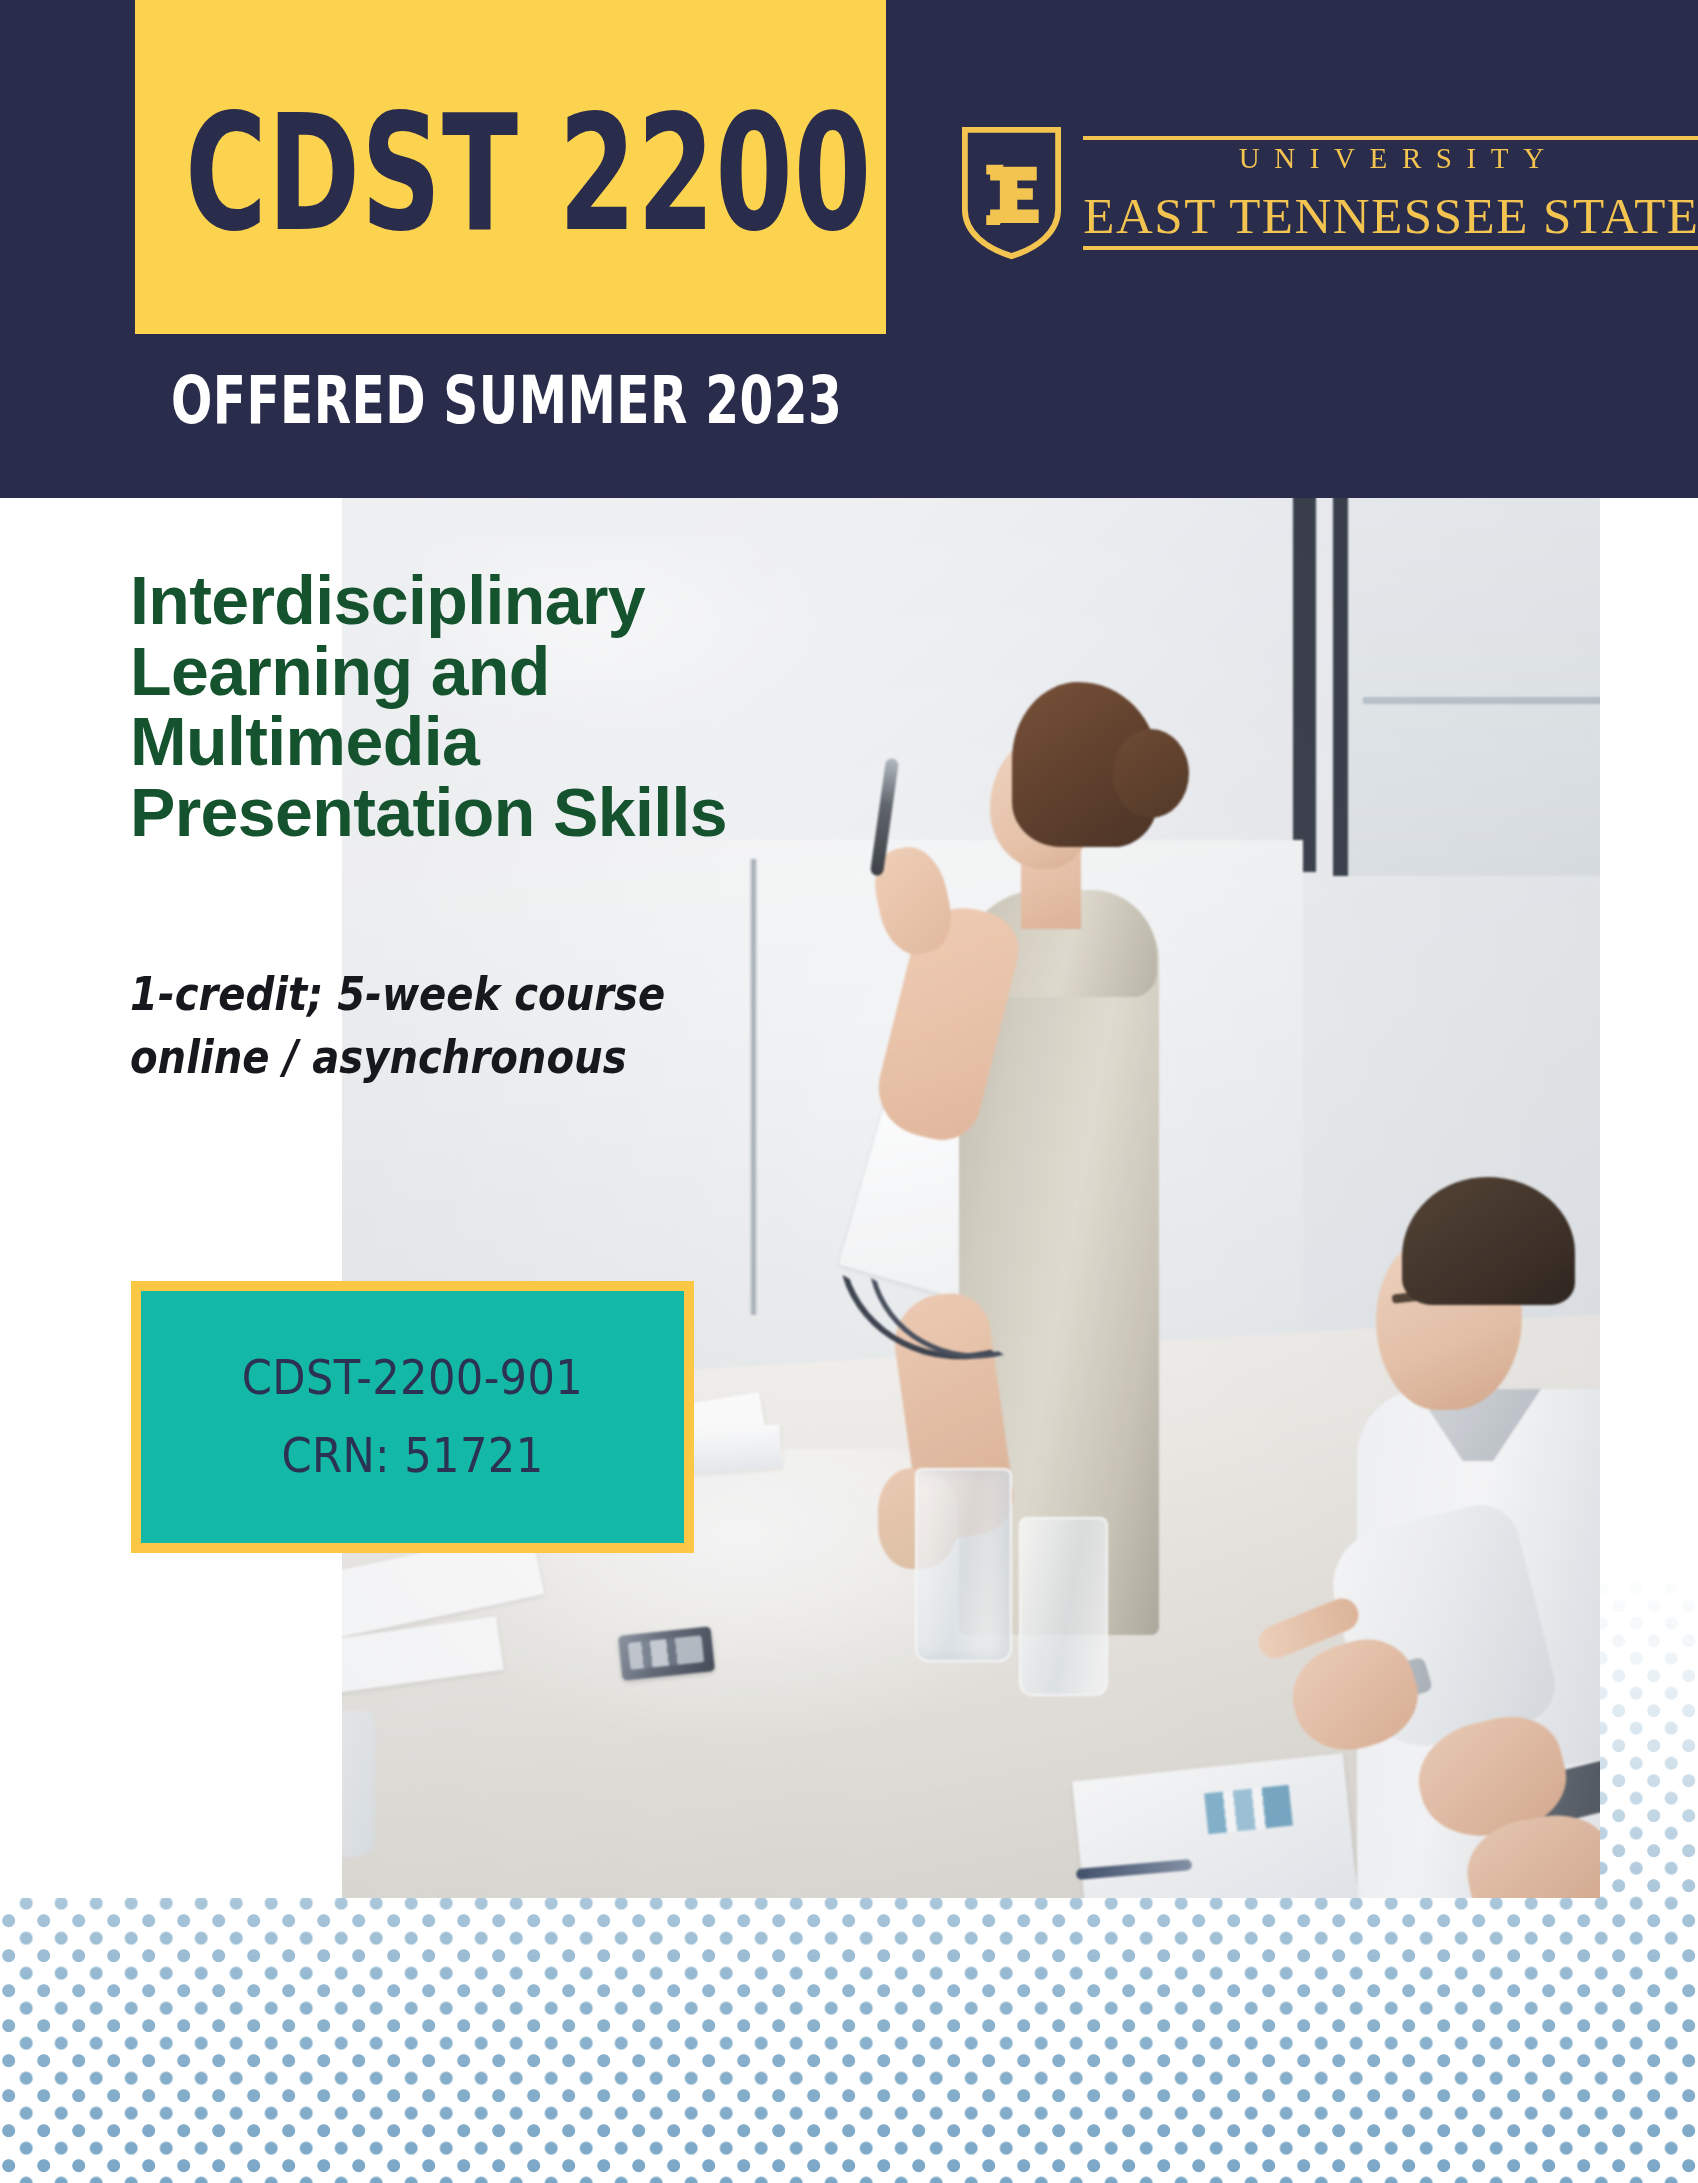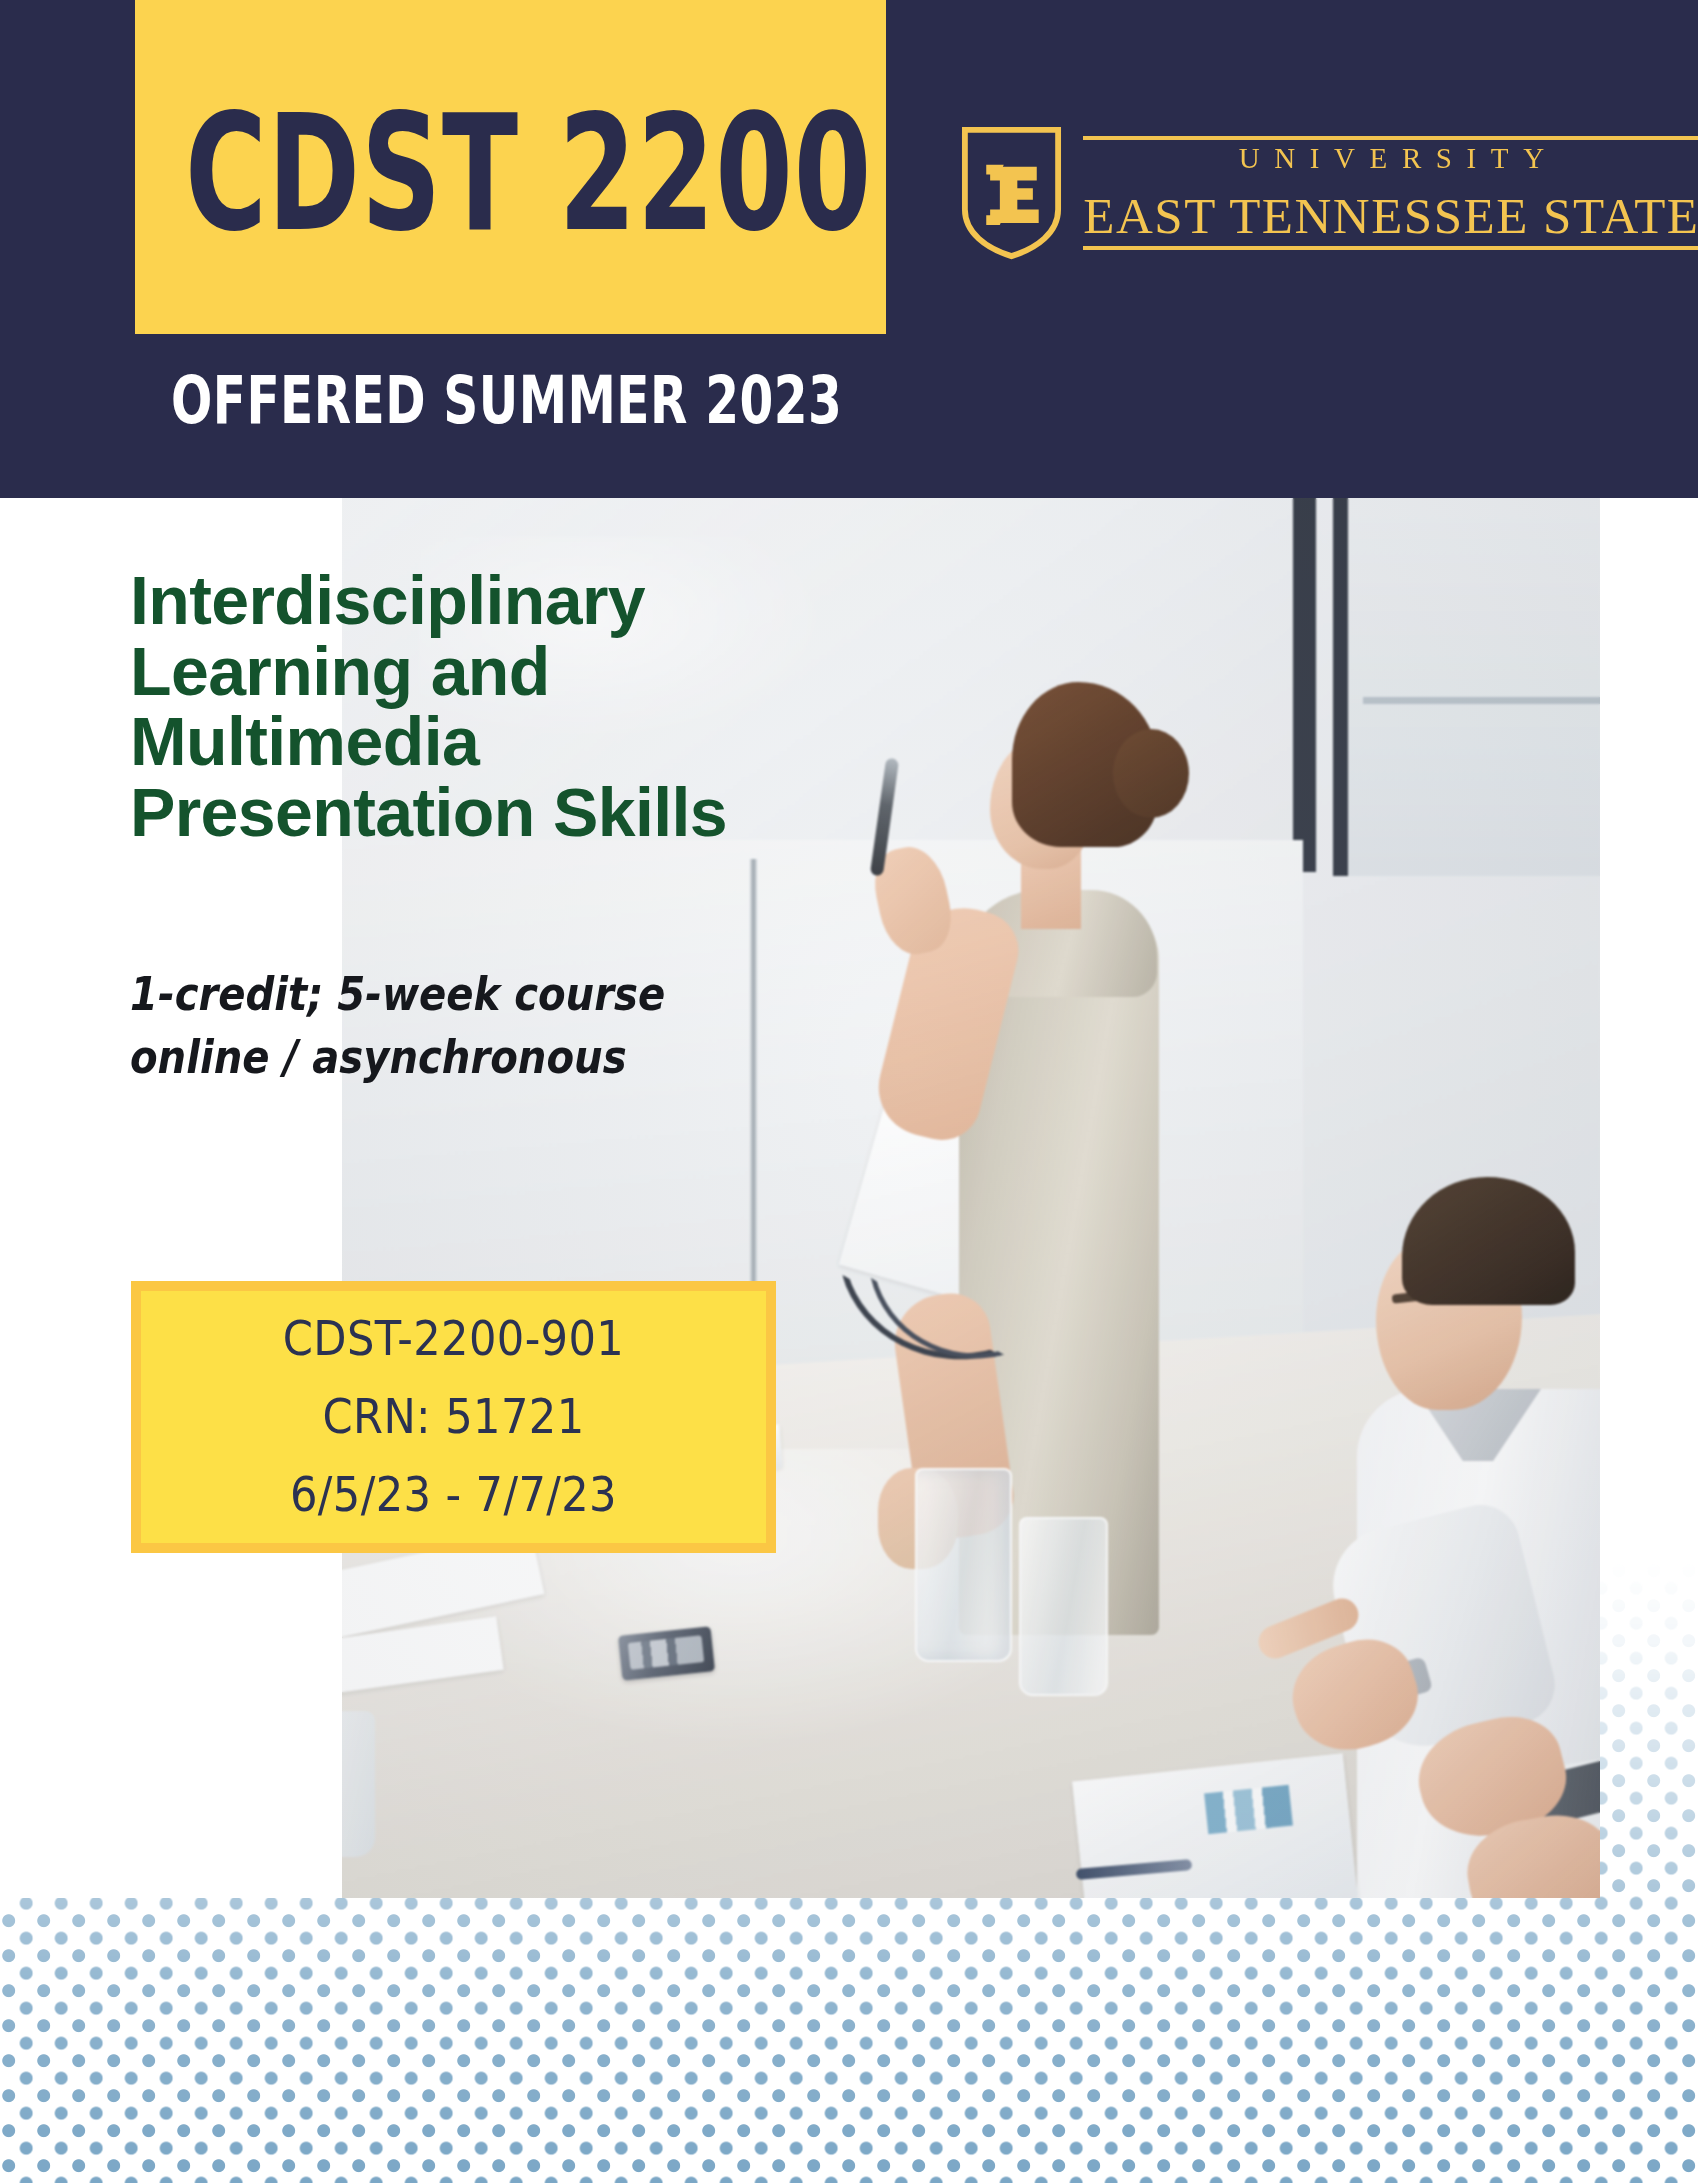--- a/index.html
+++ b/index.html
@@ -420,22 +420,22 @@
     line-height: 1.34;
     transform: scaleX(0.95);
     transform-origin: left top;
     white-space: nowrap;
   }
 
   
   #info-box {
     position: absolute;
     left: 131px; top: 1281px;
-    width: 645px; height: 272px;
-    background: #fde047;
+    width: 563px; height: 272px;
+    background: #14b8a6;
     border: 10.7px solid #fbc744;
     box-sizing: border-box;
     display: flex;
     flex-direction: column;
     align-items: center;
     justify-content: center;
   }
   #info-box .info-line {
     font-family: "Liberation Sans Narrow", "DejaVu Sans Condensed", "Liberation Sans", sans-serif;
     font-size: 48px;
@@ -579,18 +579,17 @@
   <div id="heading">Interdisciplinary Learning and Multimedia Presentation Skills</div>
 
   <div id="subtitle">
     <div>1-credit; 5-week course</div>
     <div>online / asynchronous</div>
   </div>
 
   <div id="info-box">
     <div class="info-line">CDST-2200-901</div>
     <div class="info-line">CRN: 51721</div>
-    <div class="info-line">6/5/23 - 7/7/23</div>
   </div>
 
 
 </div>
 
 
 </body></html>

